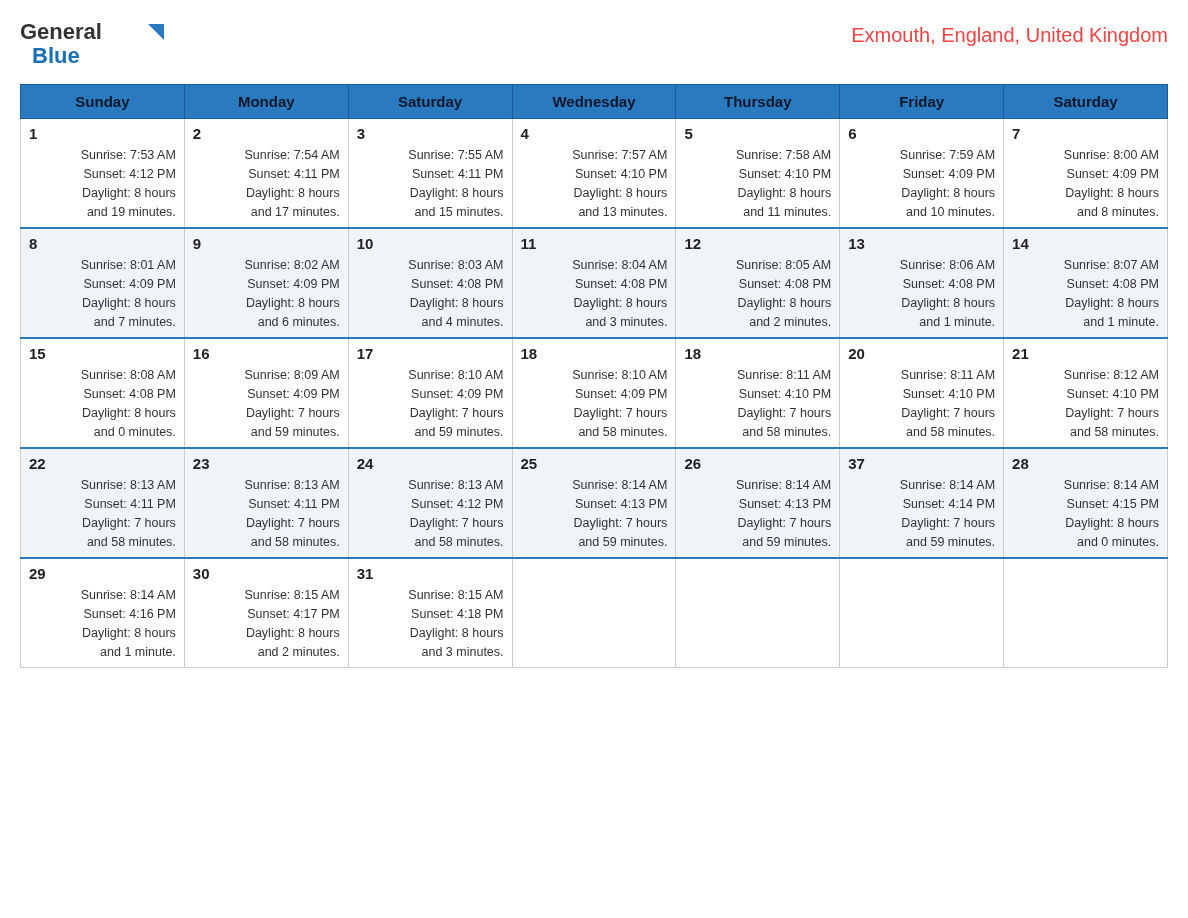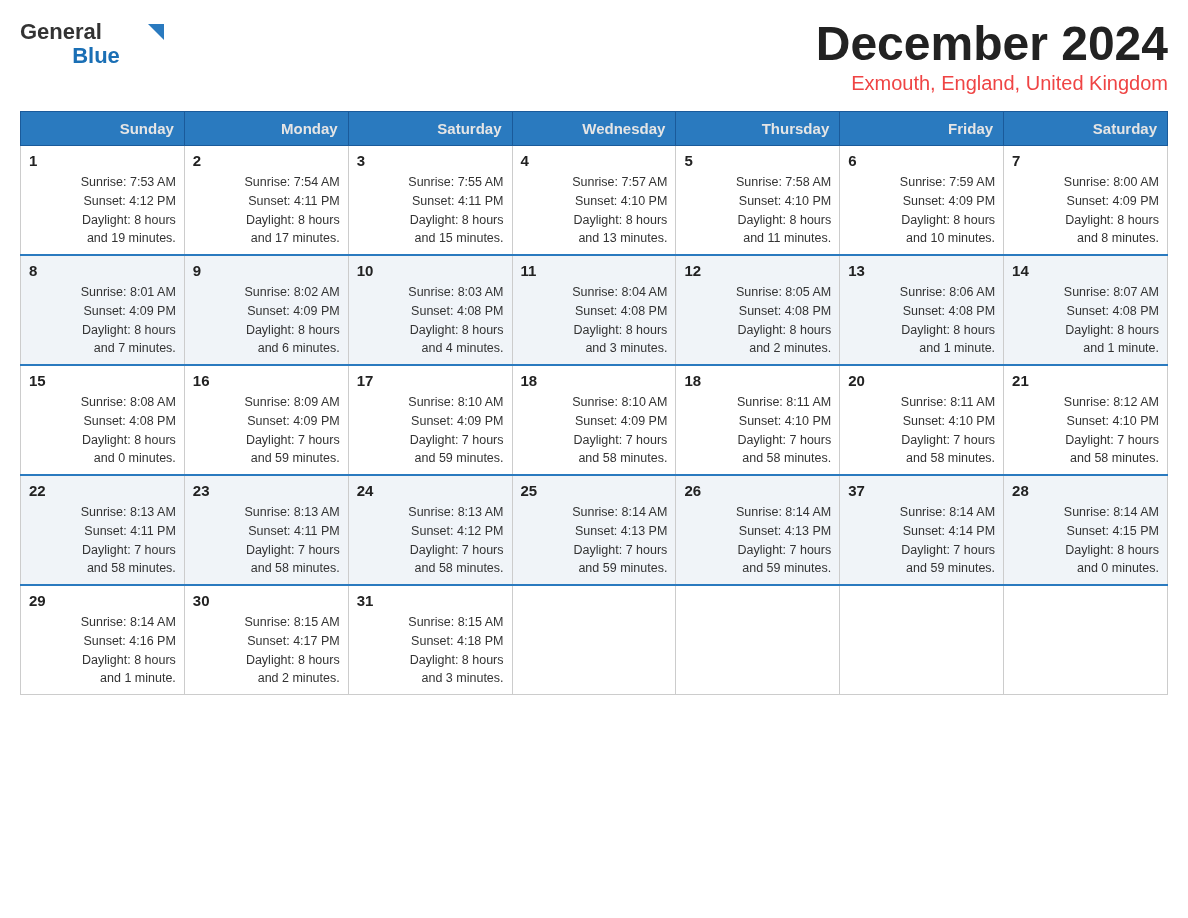--- a/index.html
+++ b/index.html
@@ -48,25 +48,25 @@
       color: #ef4444;
       margin-top: 4px;
     }
     .calendar-table {
       width: 100%;
       border-collapse: collapse;
       border: 1px solid #aaa;
     }
     .calendar-table th {
       background-color: #2a7abf;
-      color: #e5e5e5;
+      color: #0f172a;
       font-size: 15px;
       font-weight: bold;
       padding: 8px 10px;
-      text-align: right;
+      text-align: center;
       border: 1px solid #1a5a9a;
     }
     .calendar-table td {
       vertical-align: top;
       padding: 6px 8px;
       border: 1px solid #ccc;
       width: calc(100% / 7);
       min-height: 90px;
       font-size: 13px;
       color: #333;
@@ -100,27 +100,26 @@
 
 <div class="header-area">
   <div class="logo-container">
     <div>
       <div style="display:flex; align-items:center;gap:40px;">
         <span class="logo-text">General</span>
         <svg class="logo-icon" viewBox="0 0 24 24">
           <polygon points="4,4 20,4 20,20" fill="#2a7abf"></polygon>
         </svg>
       </div>
-      <div style="margin-left:4px;text-align:center;">
+      <div style="margin-left:12px;">
         <span class="logo-text logo-blue">Blue</span>
       </div>
     </div>
   </div>
   <div class="title-area">
-    <div class="month-year-title">December 2024</div>
     <div class="location-subtitle">Exmouth, England, United Kingdom</div>
   </div>
 </div>
 
 <table class="calendar-table">
   <thead>
     <tr>
       <th>Sunday</th>
       <th>Monday</th>
       <th>Saturday</th>

